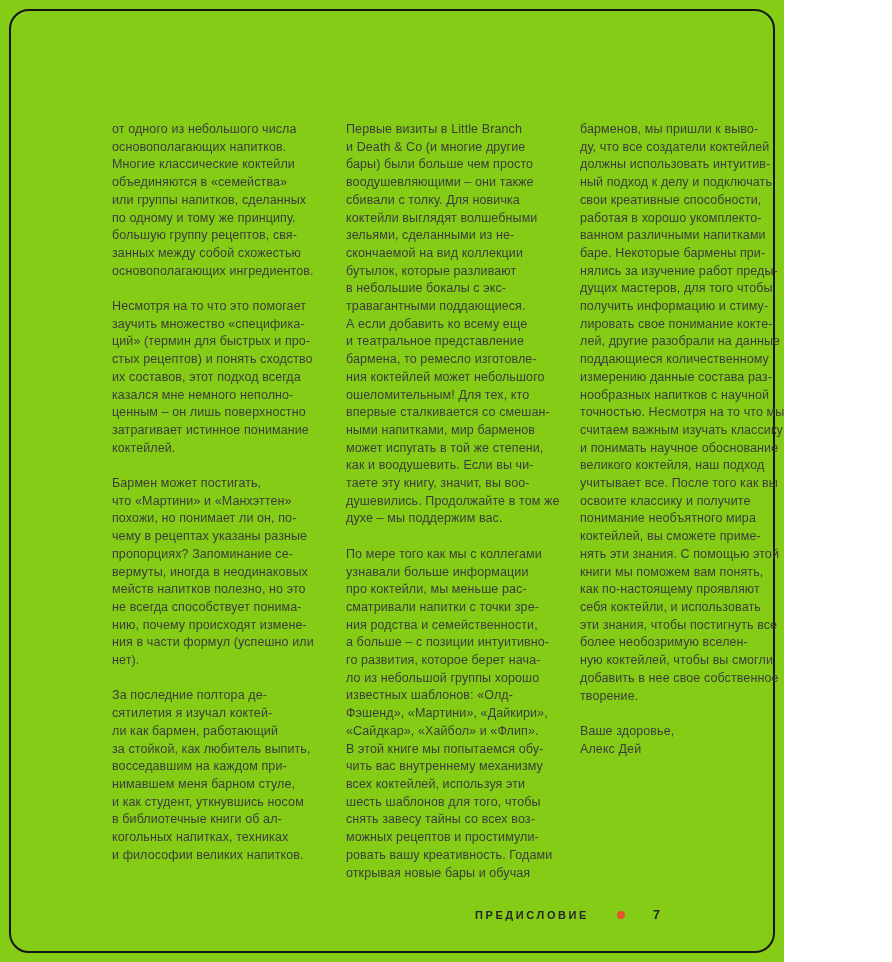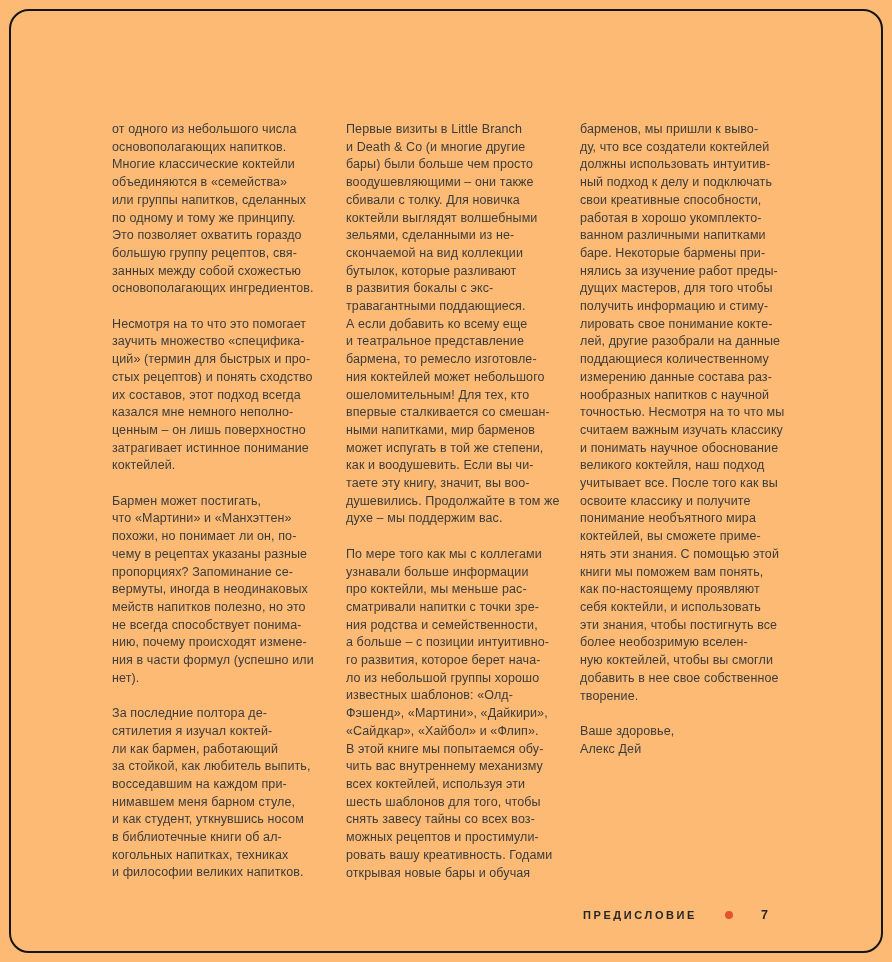--- a/index.html
+++ b/index.html
@@ -3,23 +3,23 @@
 <meta charset="utf-8">
 <style>
   * { box-sizing: border-box; }
   html, body { margin: 0; padding: 0; }
   body {
     background: #ffffff;
     font-family: "Liberation Sans", sans-serif;
   }
   .page {
     position: relative;
-    width: 892px;
+    width: 784px;
     height: 962px;
-    background: #fdba74;
+    background: #84cc16;
     overflow: hidden;
   }
   .page-frame {
     position: absolute;
     inset: 9px;
     border: 2.5px solid #151515;
     border-radius: 20px;
     pointer-events: none;
   }
   .columns {
@@ -74,21 +74,20 @@
 
   <div class="columns">
     <div class="col">
       <div class="para">
           <div>от одного из небольшого числа</div>
           <div>основополагающих напитков.</div>
           <div>Многие классические коктейли</div>
           <div>объединяются в «семейства»</div>
           <div>или группы напитков, сделанных</div>
           <div>по одному и тому же принципу.</div>
-          <div>Это позволяет охватить гораздо</div>
           <div>большую группу рецептов, свя-</div>
           <div>занных между собой схожестью</div>
           <div>основополагающих ингредиентов.</div>
         </div>
       <div class="para">
           <div>Несмотря на то что это помогает</div>
           <div>заучить множество «специфика-</div>
           <div>ций» (термин для быстрых и про-</div>
           <div>стых рецептов) и понять сходство</div>
           <div>их составов, этот подход всегда</div>
@@ -127,21 +126,21 @@
       <div class="para">
           <div>Первые визиты в Little Branch</div>
           <div>и Death &amp; Co (и многие другие</div>
           <div>бары) были больше чем просто</div>
           <div>воодушевляющими – они также</div>
           <div>сбивали с толку. Для новичка</div>
           <div>коктейли выглядят волшебными</div>
           <div>зельями, сделанными из не-</div>
           <div>скончаемой на вид коллекции</div>
           <div>бутылок, которые разливают</div>
-          <div>в развития бокалы с экс-</div>
+          <div>в небольшие бокалы с экс-</div>
           <div>травагантными поддающиеся.</div>
           <div>А если добавить ко всему еще</div>
           <div>и театральное представление</div>
           <div>бармена, то ремесло изготовле-</div>
           <div>ния коктейлей может небольшого</div>
           <div>ошеломительным! Для тех, кто</div>
           <div>впервые сталкивается со смешан-</div>
           <div>ными напитками, мир барменов</div>
           <div>может испугать в той же степени,</div>
           <div>как и воодушевить. Если вы чи-</div>

